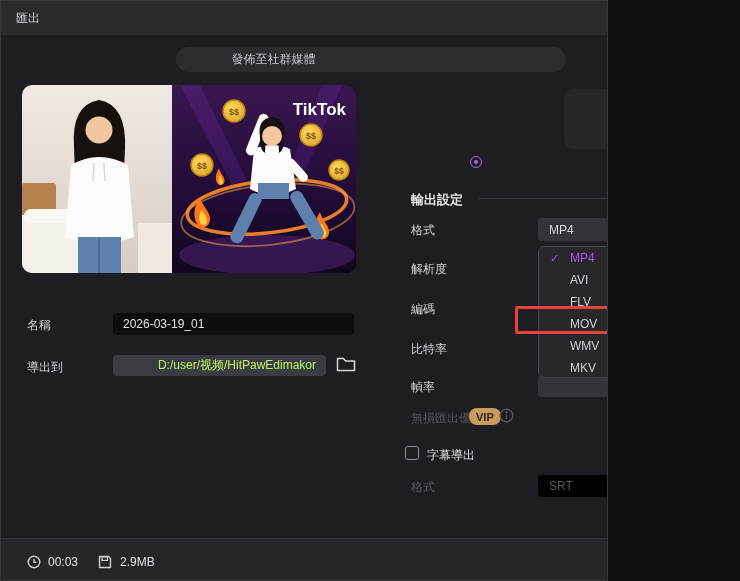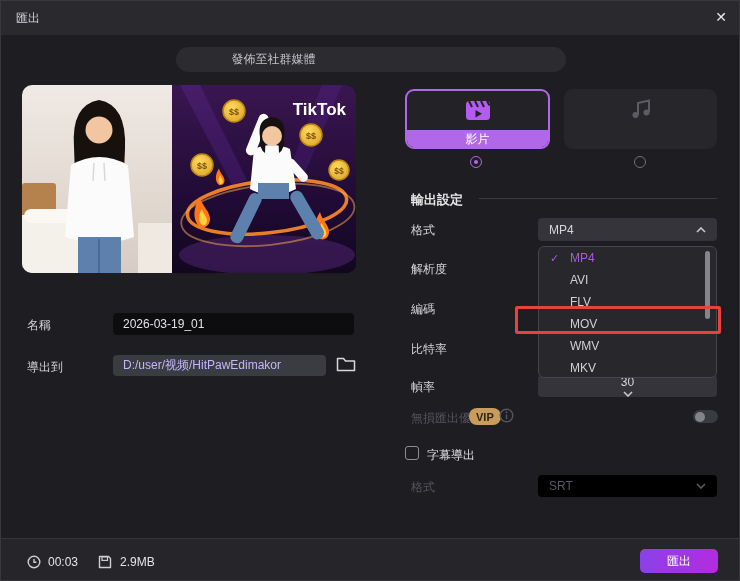--- a/index.html
+++ b/index.html
@@ -1,37 +1,37 @@
 <!DOCTYPE html>
 <html><head>
 <meta charset="utf-8">
 <style>
   * { margin:0; padding:0; box-sizing:border-box; }
   body { width:740px; height:581px; font-family:"Liberation Sans","DejaVu Sans",sans-serif; background:#101012; }
-  .dialog { position:relative; width:740px; height:581px; background:#1d1d22; border:1px solid #38383d; overflow:hidden; }
+  .dialog { position:relative; width:608px; height:581px; background:#1d1d22; border:1px solid #38383d; overflow:hidden; }
 
   
   .titlebar { position:absolute; left:0; top:0; width:740px; height:34px; background:#29292e; }
   .title { position:absolute; left:15px; top:9px; font-size:12px; color:#d2d2d6; }
   .close { position:absolute; right:14px; top:8px; font-size:14px; color:#e8e8ec; cursor:pointer; }
 
   
   .tabbar { position:absolute; left:175px; top:46px; width:390px; height:25px; background:#2b2b30; border-radius:13px; display:flex; }
   .tab { width:195px; height:25px; border-radius:13px; font-size:12px; display:flex; align-items:center; justify-content:center; color:#c4c4c9; cursor:pointer; }
   .tab.active { background:#404047; color:#b168e8; }
 
   
   .preview { position:absolute; left:21px; top:84px; width:334px; height:188px; border-radius:10px; overflow:hidden; background:#000; }
 
   
   .lbl { position:absolute; font-size:12px; color:#d4d4d8; }
   .dim { color:#55555b; }
   .input { position:absolute; border:none; outline:none; font-size:12px; color:#e2e2e6; font-family:inherit; border-radius:4px; padding:0 10px; }
   .name-input { left:112px; top:312px; width:241px; height:22px; background:#0d0d10; }
-  .path-input { left:112px; top:354px; width:213px; height:21px; background:#3b3b42; color:#c4b5fd; }
+  .path-input { left:112px; top:354px; width:213px; height:21px; background:#3b3b42; color:#bef264;text-align:right; }
   .folder-btn { position:absolute; left:333px; top:352px; width:24px; height:24px; background:none; border:none; cursor:pointer; }
 
   
   .card { position:absolute; top:88px; height:60px; border-radius:9px; overflow:hidden; cursor:pointer; }
   .card-video { left:404px; width:145px; border:2px solid #b168e8; background:#222227; }
   .card-audio { left:563px; width:153px; background:#26262b; }
   .card-top { height:39px; display:flex; align-items:center; justify-content:center; }
   .band { height:19px; font-size:12px; display:flex; align-items:center; justify-content:center; }
   .band-video { background:#b168e8; color:#fff; }
   .band-audio { background:#303036; color:#707076; }
@@ -174,30 +174,20 @@
   <span class="lbl" style="left:26px; top:316px;">名稱</span>
   <input class="input name-input" value="2026-03-19_01" style="">
   <span class="lbl" style="left:26px; top:358px;">導出到</span>
   <input class="input path-input" value="D:/user/视频/HitPawEdimakor" style="">
   <button class="folder-btn">
     <svg width="20" height="17" viewBox="0 0 20 17">
       <path d="M1.5 3.5 h6 l2 2.5 h9 v9.5 h-17 Z" fill="none" stroke="#d8d8dc" stroke-width="1.5" stroke-linejoin="round"></path>
     </svg>
   </button>
 
-  <div class="card card-video">
-    <div class="card-top">
-      <svg width="26" height="21" viewBox="0 0 26 21">
-        <rect x="1" y="1" width="24" height="19" rx="3.5" fill="#b45bf0"></rect>
-        <path d="M4 1 L7 7 M10 1 L13 7 M16 1 L19 7 M22 1 L24.5 5.5" stroke="#222227" stroke-width="2"></path>
-        <polygon points="10.5,10 17,13.7 10.5,17.4" fill="#222227"></polygon>
-      </svg>
-    </div>
-    <div class="band band-video">影片</div>
-  </div>
   <div class="card card-audio">
     <div class="card-top">
       <svg width="22" height="21" viewBox="0 0 22 21">
         <path d="M8 17 V5 L19 2.5 V14" fill="none" stroke="#5c5c62" stroke-width="2"></path>
         <circle cx="5.5" cy="17" r="3" fill="#5c5c62"></circle>
         <circle cx="16.5" cy="14.5" r="3" fill="#5c5c62"></circle>
       </svg>
     </div>
   </div>
   <div class="radio radio-on"></div>

